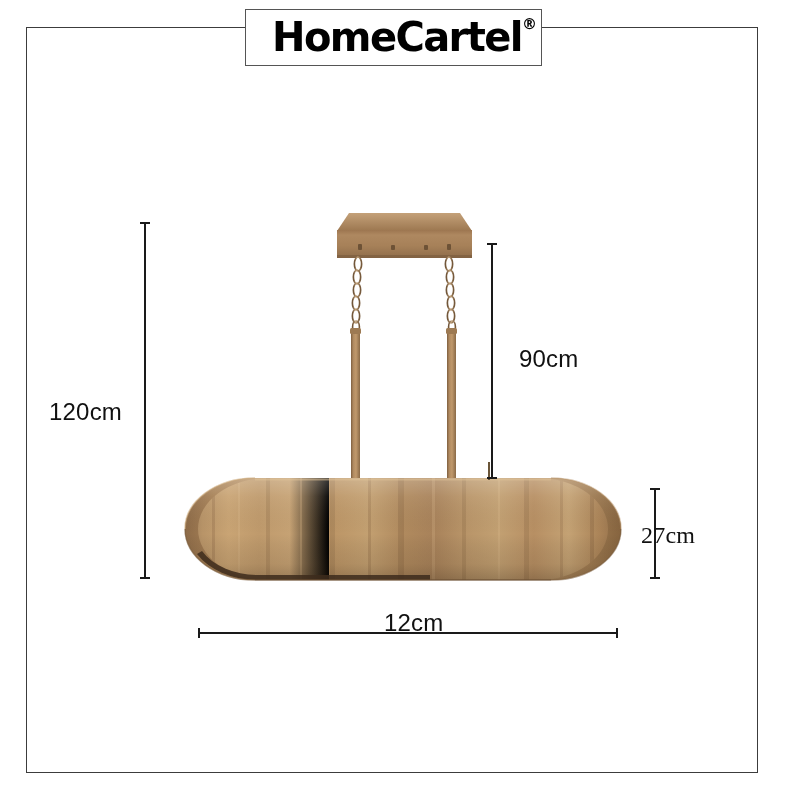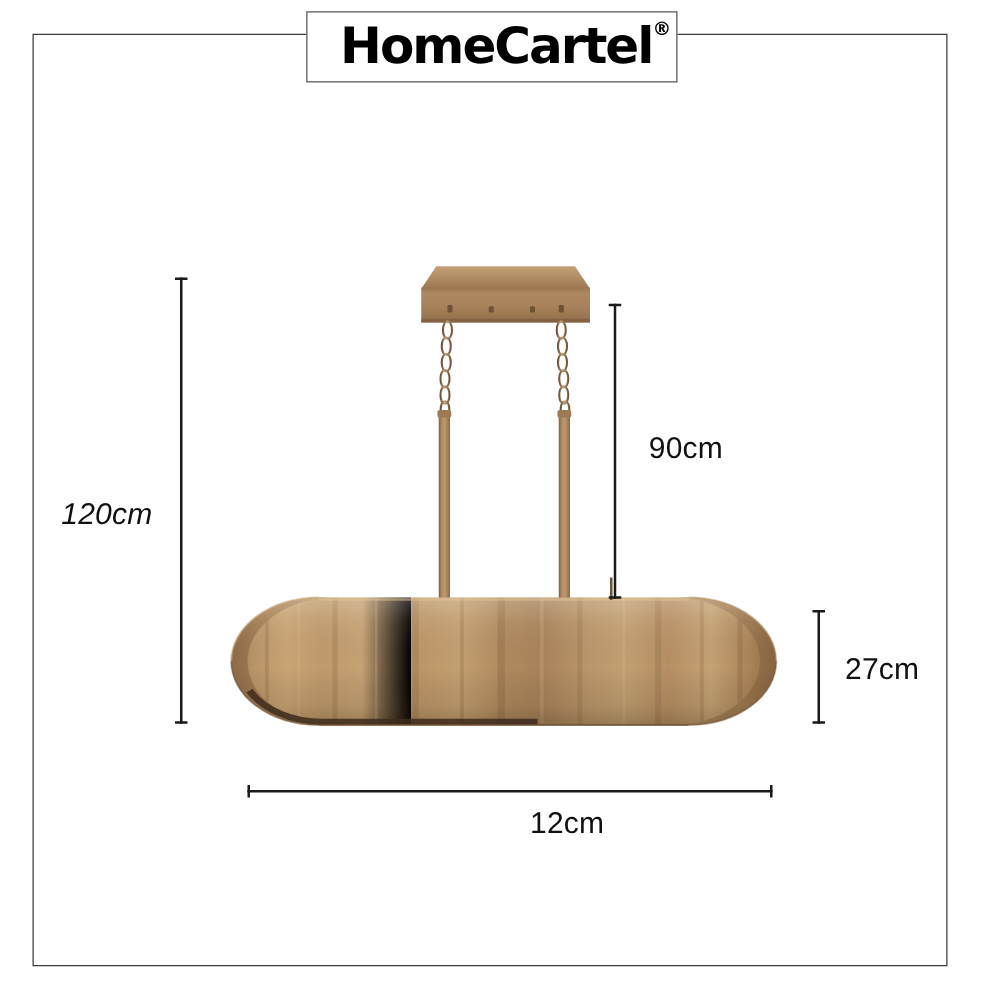--- a/index.html
+++ b/index.html
@@ -114,30 +114,30 @@
   .dim-label {
     position: absolute;
     font-family: "Liberation Sans", sans-serif;
     font-size: 24px;
     color: #111111;
     white-space: nowrap;
     letter-spacing: 0.2px;
   }
 
   #dim-120-line { left: 144px; top: 222px; height: 357px; }
-  #dim-120-label { left: 49px;  top: 398px; font-style: italic; }
+  #dim-120-label { left: 49px;  top: 398px; }
 
   #dim-90-line  { left: 491px; top: 243px; height: 236px; }
   #dim-90-label { left: 519px; top: 345px; }
 
   #dim-27-line  { left: 654px; top: 488px; height: 91px; }
-  #dim-27-label { left: 676px; top: 522px; }
+  #dim-27-label { left: 641px; top: 522px; font-family: Liberation Serif, serif; }
 
   #dim-12-line  { left: 198px; top: 632px; width: 420px; }
-  #dim-12-label { left: 384px; top: 645px; margin-left: 40px; }
+  #dim-12-label { left: 384px; top: 609px; }
 </style>
 </head>
 <body>
 
 <div id="page">
 
   <div class="frame"></div>
 
   <svg class="lamp" viewBox="0 0 800 800">
     <defs>

